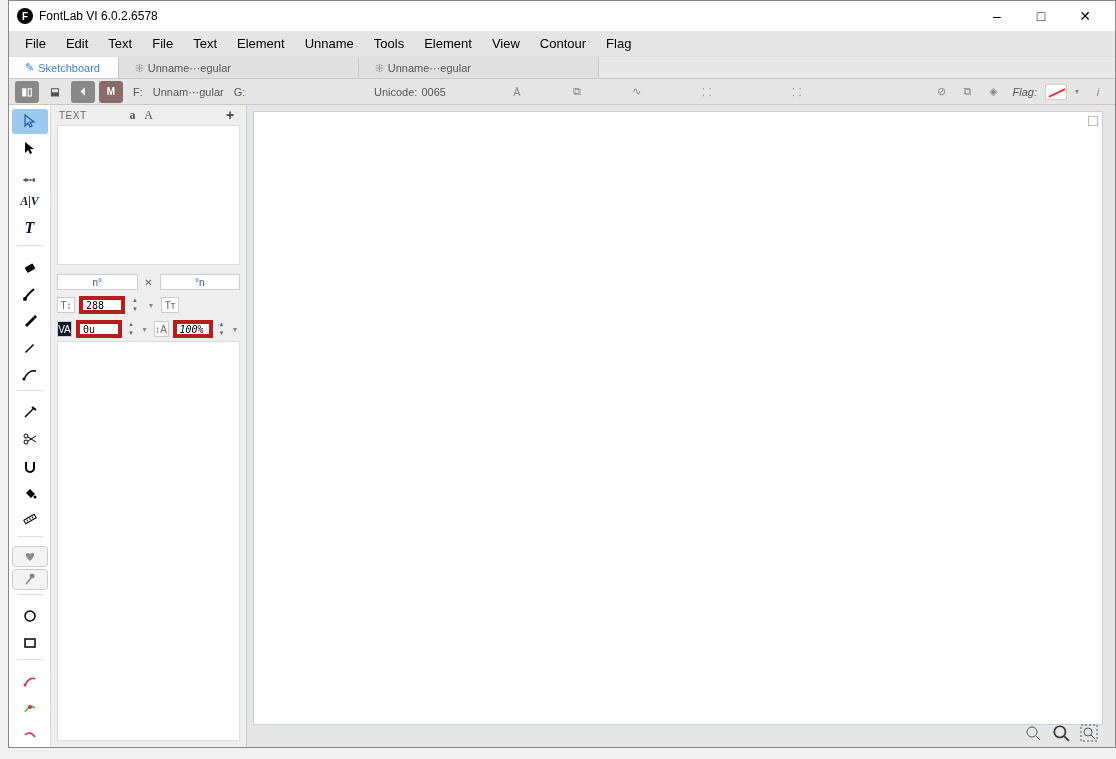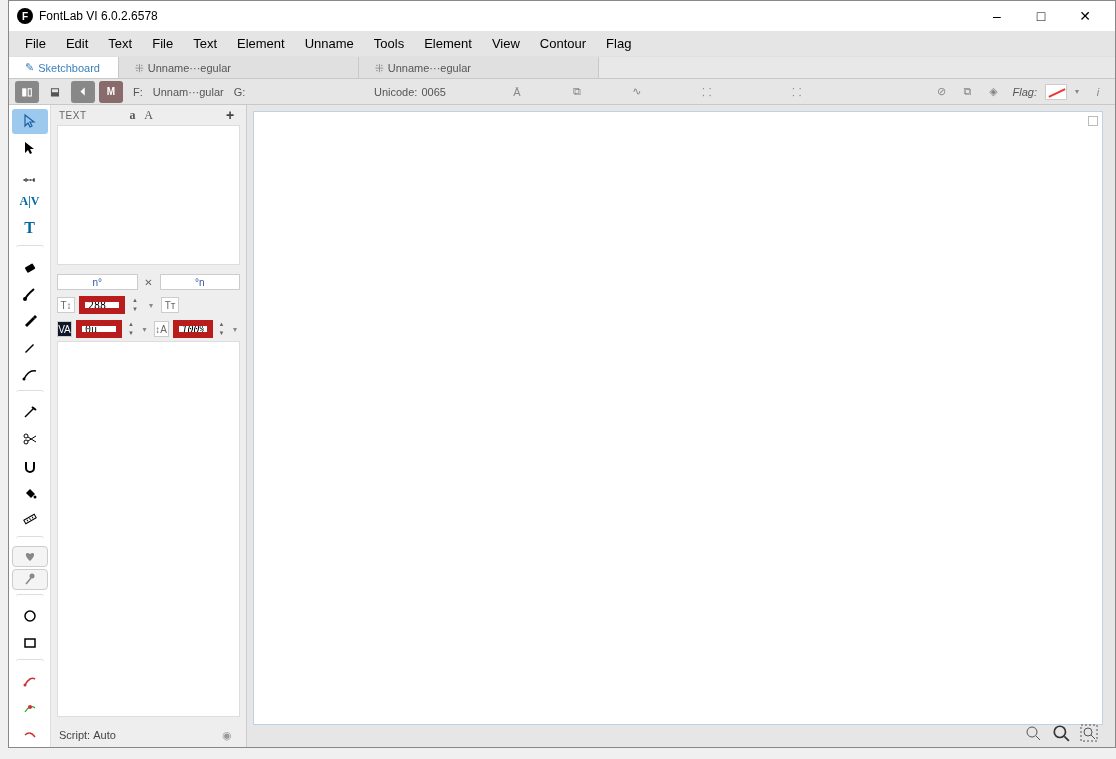--- a/index.html
+++ b/index.html
@@ -29,37 +29,37 @@
 .tspacer { flex: 1; }
 .ticon { width: 22px; height: 22px; display: flex; align-items: center; justify-content: center; color: #888; }
 .flag-label { padding: 0 4px; font-style: italic; }
 .flag-swatch { width: 22px; height: 16px; background: #fff; border: 1px solid #ccc; position: relative; }
 .flag-swatch::after { content: ""; position: absolute; left: 2px; top: 7px; width: 18px; height: 2px; background: #e33; transform: rotate(-25deg); }
 .drop-tri { width: 12px; font-size: 8px; color: #888; text-align: center; }
 
 .workarea { flex: 1; display: flex; overflow: hidden; }
 
 .tool-col { width: 42px; background: #fff; border-right: 1px solid #ddd; display: flex; flex-direction: column; align-items: center; padding-top: 4px; gap: 2px; }
-.tool { width: 36px; height: 26px; display: flex; align-items: center; justify-content: center; color: #0369a1; font-size: 14px; border-radius: 3px; }
+.tool { width: 36px; height: 26px; display: flex; align-items: center; justify-content: center; color: #0f172a; font-size: 14px; border-radius: 3px; font-style: italic; }
 .tool.selected { background: #9ec9ee; }
 .tool.sep { height: 6px; border-top: 1px solid #ddd; width: 28px; margin: 2px 0; }
 .tool svg { width: 16px; height: 16px; }
 
 .side-panel { width: 196px; background: #eee; border-right: 1px solid #ccc; display: flex; flex-direction: column; font-family: monospace; font-size: 10px; color: #666; }
 .sp-header { height: 20px; background: #eee; display: flex; align-items: center; padding: 0 8px; }
 .sp-header .sp-title { flex: 1; font-size: 10px; letter-spacing: 0.5px; }
 .sp-header .sp-btn { width: 16px; text-align: center; font-family: serif; font-size: 12px; color: #555; }
 .sp-header .sp-plus { width: 16px; text-align: center; font-size: 14px; font-weight: bold; color: #444; }
 .sp-textarea { height: 140px; background: #fff; margin: 0 6px 6px 6px; border: 1px solid #ddd; }
 .sp-row { height: 22px; display: flex; align-items: center; padding: 0 6px; gap: 4px; background: #eee; }
 .sp-box { flex: 1; height: 16px; background: #fff; border: 1px solid #ccc; display: flex; align-items: center; justify-content: center; font-size: 10px; color: #35a; }
 .sp-x { width: 14px; text-align: center; color: #666; }
 .sp-ctrl-row { height: 24px; display: flex; align-items: center; padding: 0 6px; gap: 4px; }
 .sp-ctrl-row .lead { width: 18px; height: 16px; display: flex; align-items: center; justify-content: center; font-size: 10px; background: #fff; border: 1px solid #ccc; }
-.sp-input { width: 46px; height: 18px; background: #fff; border: 6px solid #b91c1c; font-size: 10px; padding: 0 3px; font-family: monospace; text-align: left; }
+.sp-input { width: 46px; height: 18px; background: #fff; border: 4px solid #b91c1c; font-size: 10px; padding: 0 3px; font-family: monospace; text-align: left; }
 .sp-spinner { width: 12px; height: 18px; display: flex; flex-direction: column; }
 .sp-spinner div { flex: 1; font-size: 6px; line-height: 8px; text-align: center; color: #666; }
 .sp-drop { width: 12px; font-size: 8px; color: #888; text-align: center; }
 .sp-section { height: 20px; display: flex; align-items: center; padding: 0 8px; background: #eee; }
 .sp-section .chk { width: 12px; height: 12px; background: #fff; border: 1px solid #bbb; margin-right: 6px; border-radius: 2px; }
 .sp-listarea { flex: 1; background: #fff; margin: 0 6px 6px 6px; border: 1px solid #ddd; }
 .sp-footer { height: 24px; display: flex; align-items: center; padding: 0 8px; font-size: 11px; color: #444; }
 .sp-footer .spacer { flex: 1; }
 .sp-footer .eye { width: 16px; color: #999; }
 
@@ -315,27 +315,20 @@
         <input class="sp-input" style="width: 40px; font-style: italic;" value="100%">
         <div class="sp-spinner">
             <div>▲</div>
             <div>▼</div>
           </div>
         <span class="sp-drop">▾</span>
       </div>
 
       <div class="sp-listarea"></div>
 
-      <div class="sp-footer">
-        <span>Script:</span>
-        <span>&nbsp;</span>
-        <span>Auto</span>
-        <span class="spacer"></span>
-        <span class="eye">◉</span>
-      </div>
     </div>
 
     <div class="canvas-wrap">
       <div class="canvas">
         <div class="canvas-corner"></div>
       </div>
       <div class="zoom-ctrls">
         <div class="zbtn">
           <svg width="16" height="16" viewBox="0 0 16 16">
               <circle cx="7" cy="7" r="5" stroke="#555" fill="none"></circle>

